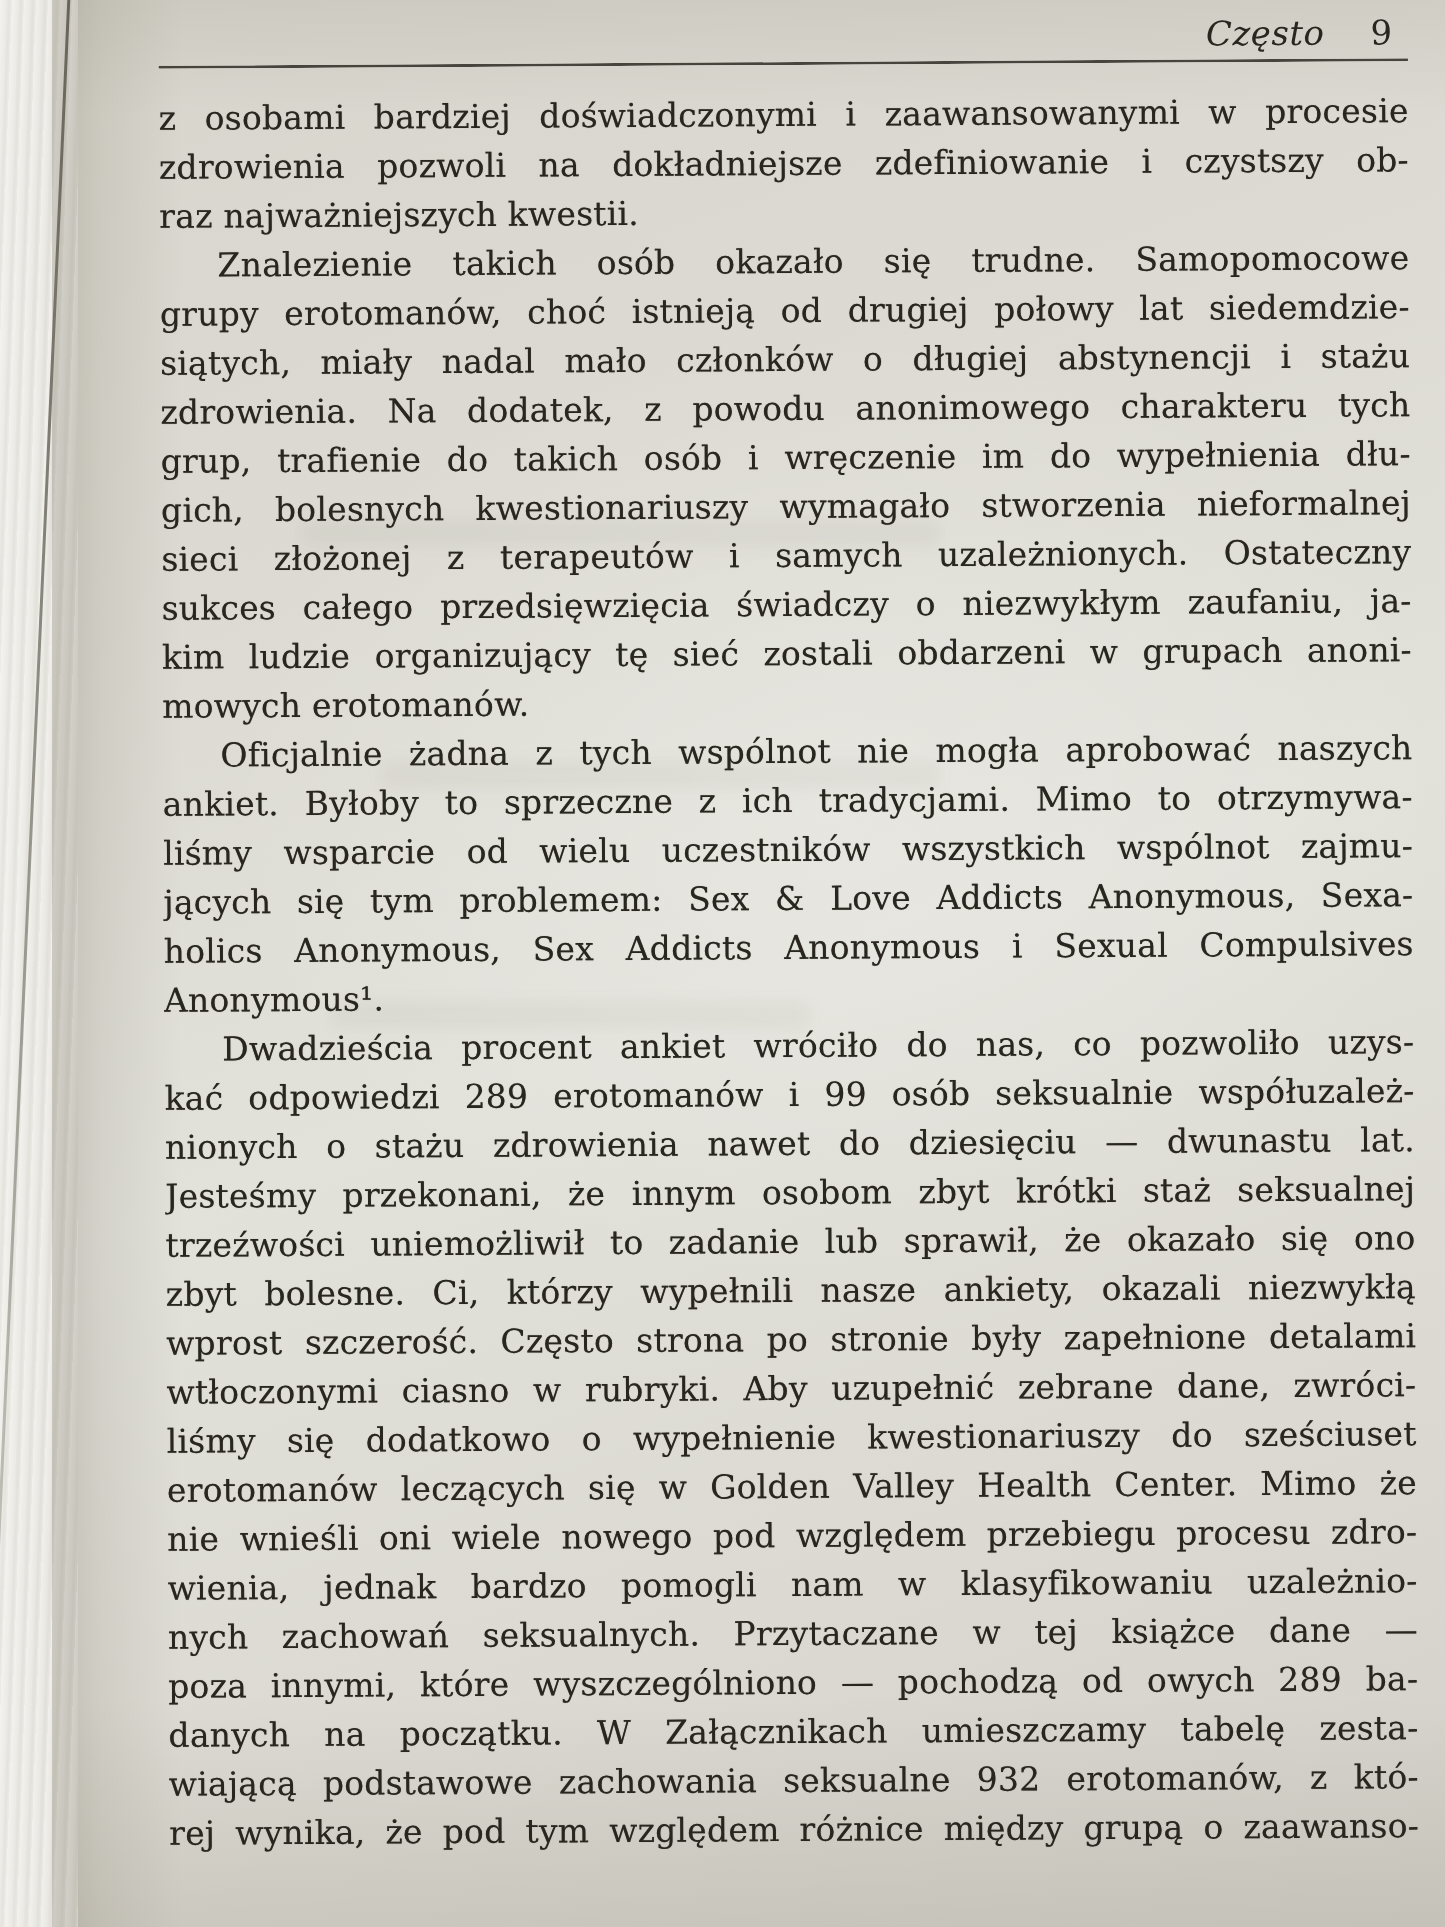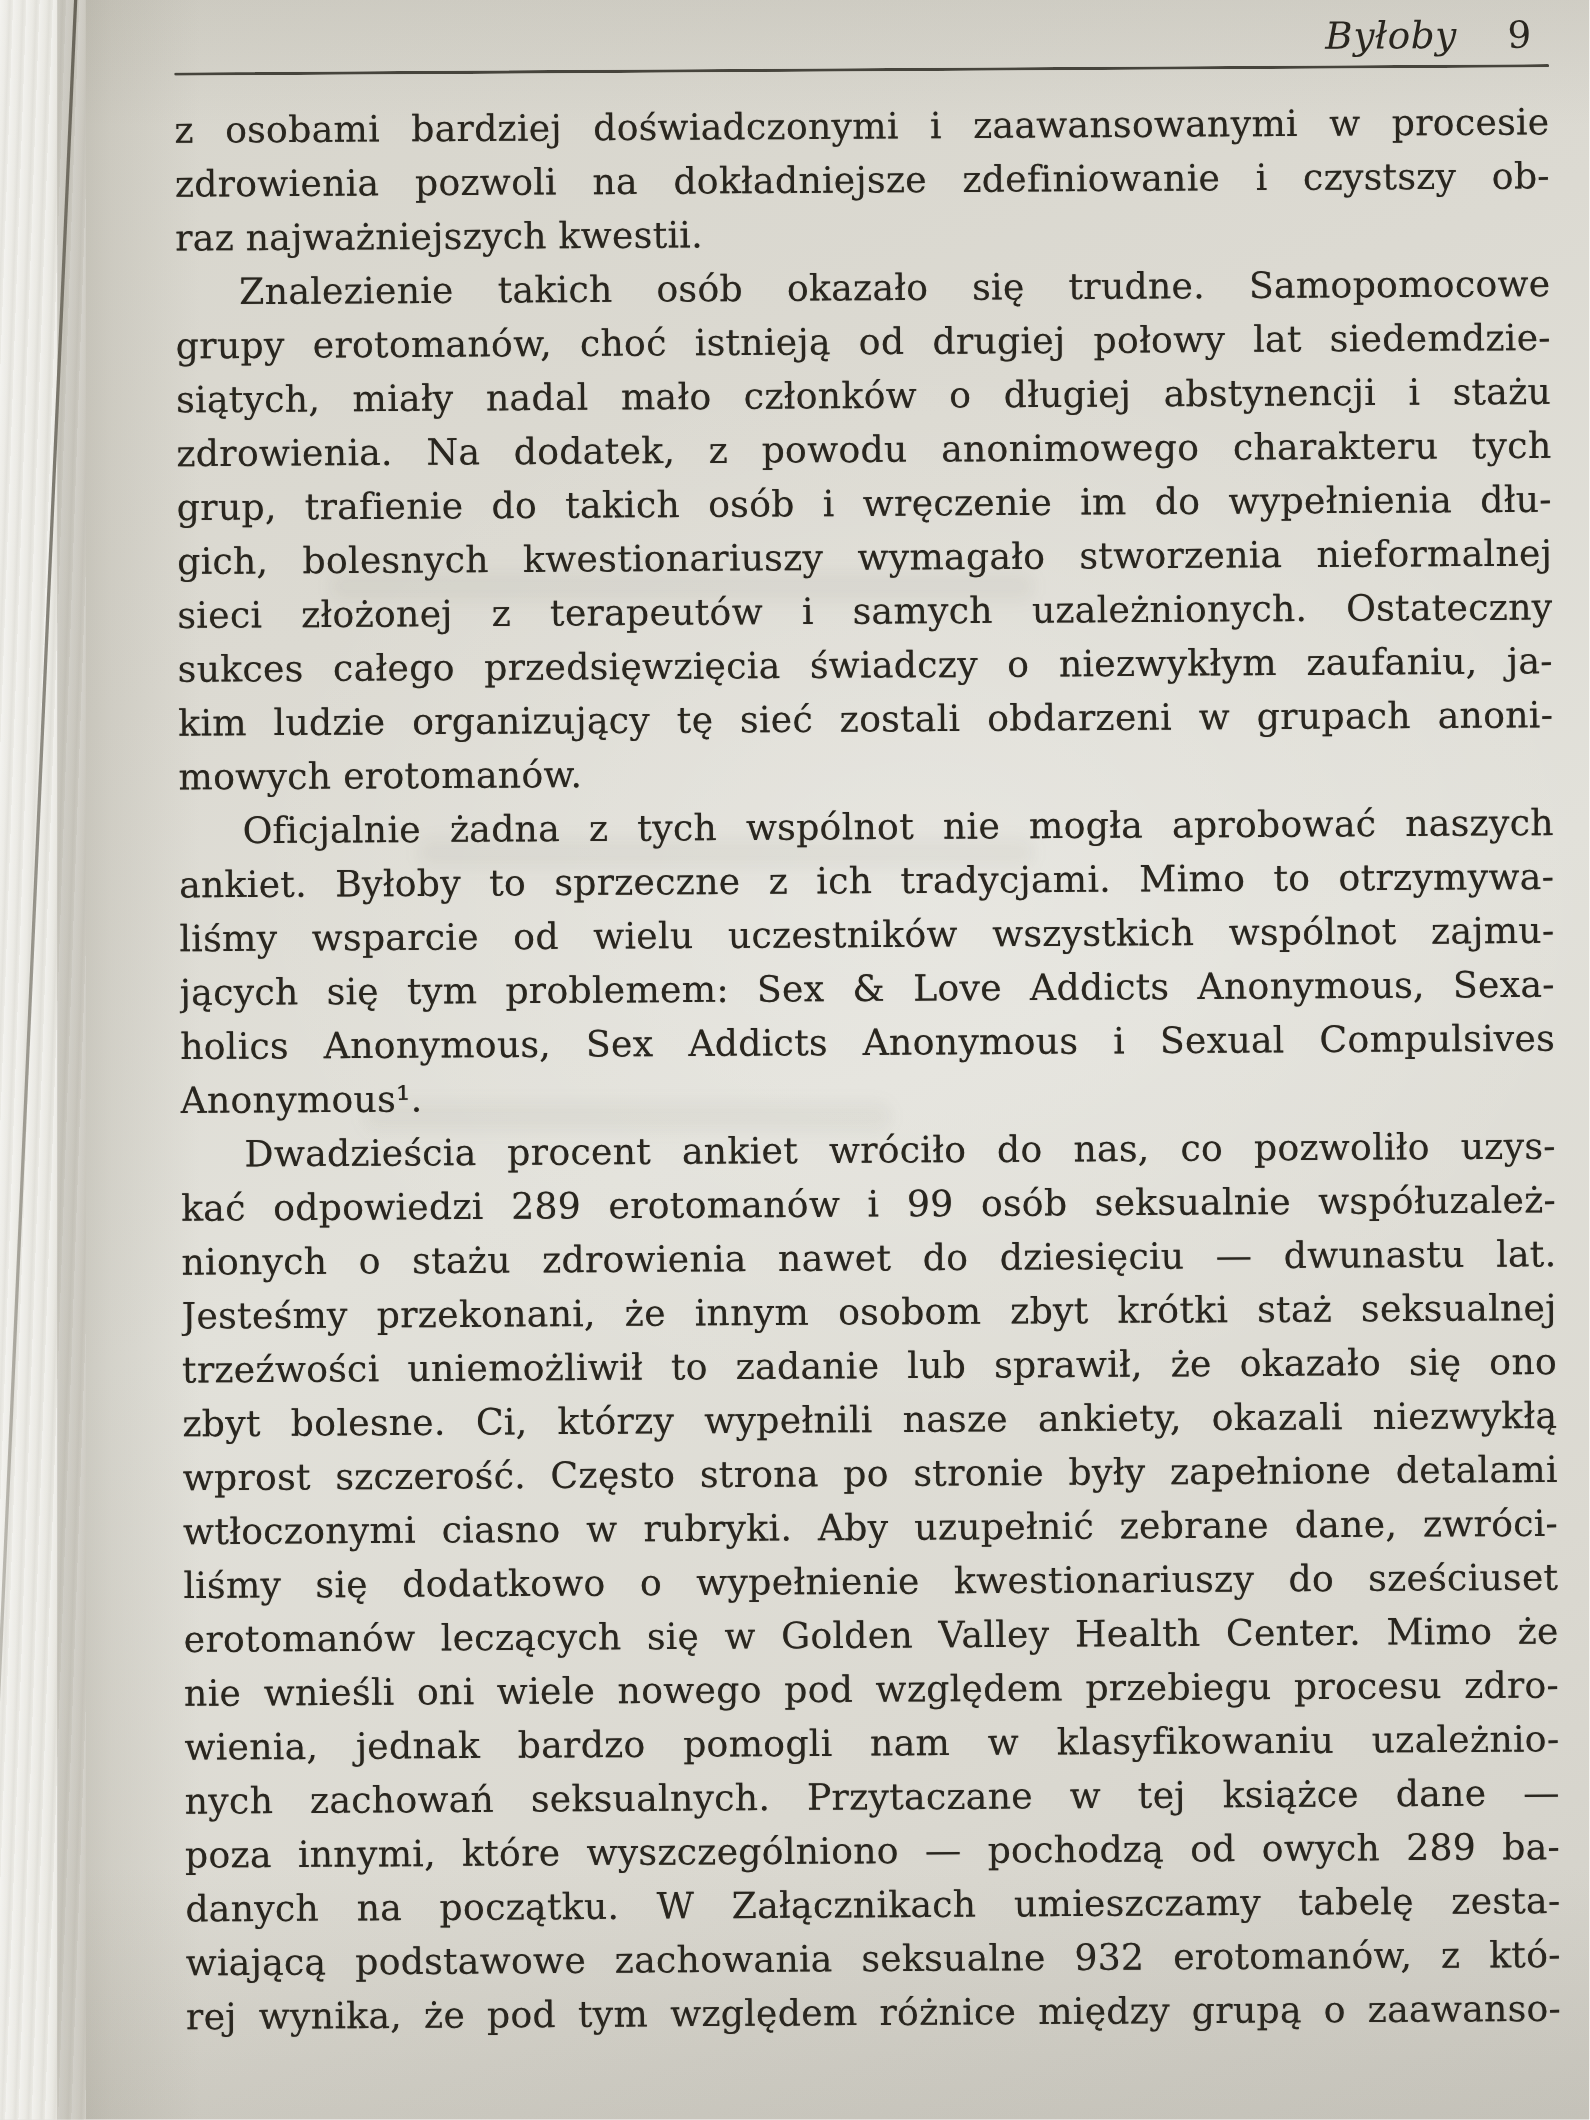--- a/index.html
+++ b/index.html
@@ -133,21 +133,21 @@
   <div class="crease"></div>
   <div class="gutter-shadow"></div>
 
   <div class="smudge s1"></div>
   <div class="smudge s2"></div>
   <div class="smudge s3"></div>
 
   <div class="content">
 
     <div class="header">
-      <span class="title">Byłoby</span>
+      <span class="title">Często</span>
       <span class="pagenum">9</span>
     </div>
 
     <div class="rule"></div>
 
     <div class="body" id="body-text">
         <div class="line j">z osobami bardziej doświadczonymi i zaawansowanymi w procesie</div>
         <div class="line j">zdrowienia pozwoli na dokładniejsze zdefiniowanie i czystszy ob-</div>
         <div class="line">raz najważniejszych kwestii.</div>
         <div class="line j indent">Znalezienie takich osób okazało się trudne. Samopomocowe</div>

